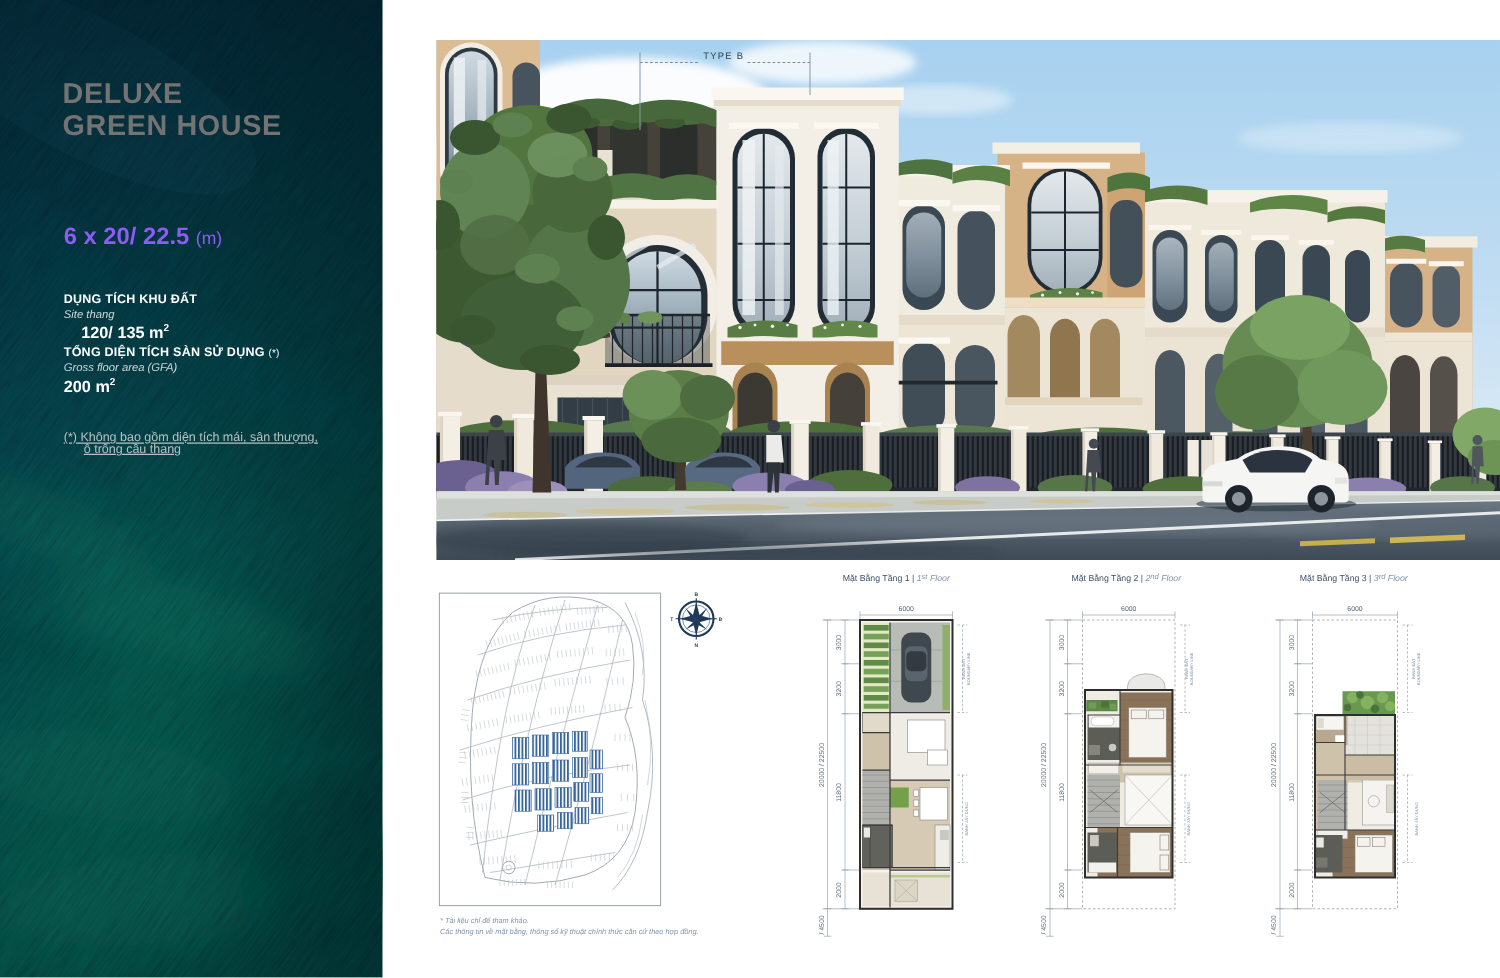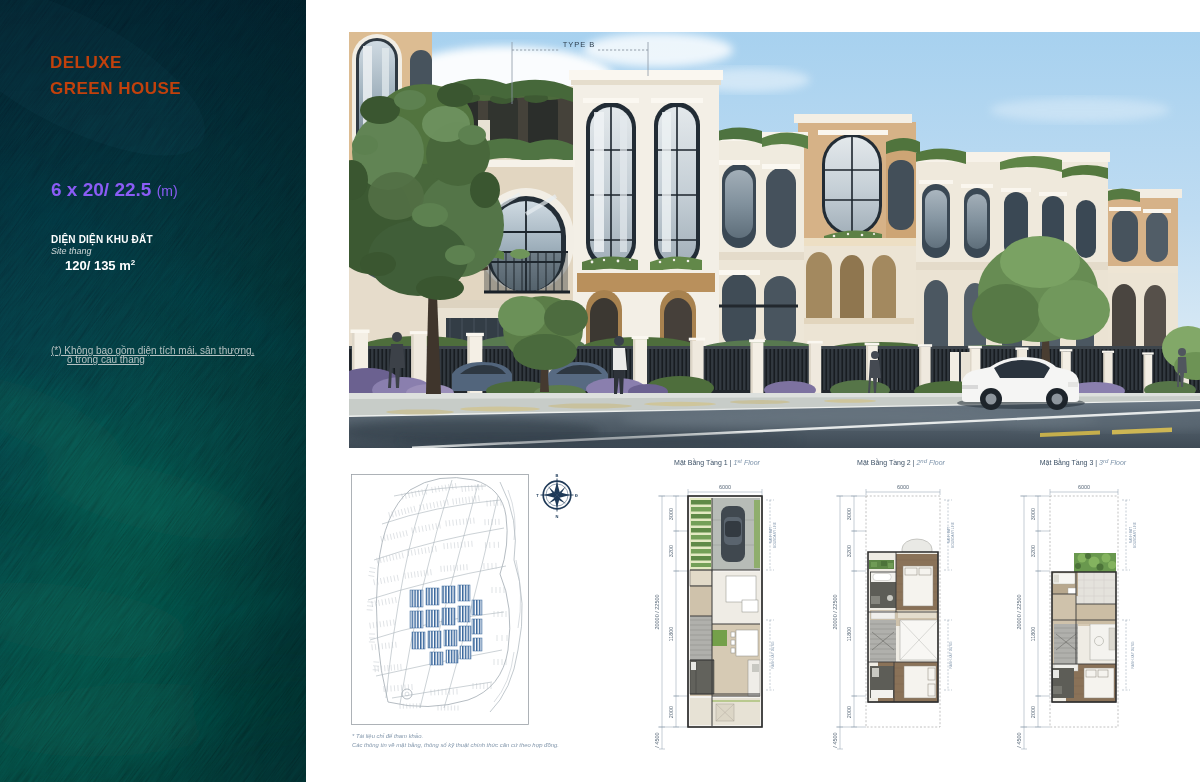--- a/index.html
+++ b/index.html
@@ -73,30 +73,35 @@
     <rect x="-260" y="-260" width="840" height="1320" fill="#0a5a48" filter="url(#ft)" opacity="0.55"></rect>
   </g>
   <g transform="rotate(-18 153 391)">
     <rect x="-260" y="-260" width="840" height="1320" fill="#000000" filter="url(#fd)" opacity="0.5"></rect>
   </g>
   <rect width="306" height="782" fill="url(#dtop)"></rect>
   <rect width="306" height="782" fill="url(#dright)"></rect>
 </svg>
 </div>
 
-<div class="abs" style="left:50px;top:50px;color:#c2410c;font-weight:bold;font-size:17px;line-height:25.5px;letter-spacing:0.5px;">DELUXE<br>GREEN&nbsp;HOUSE</div>
+<div class="abs" style="left:50px;top:62px;color:#737373;font-weight:bold;font-size:23px;line-height:25.5px;letter-spacing:0.5px;">DELUXE<br>GREEN&nbsp;HOUSE</div>
 
 <div class="abs" style="left:51px;top:179px;color:#8b5cf6;font-weight:bold;font-size:19px;">6 x 20/ 22.5 <span style="font-weight:normal;font-size:14px;">(m)</span></div>
 
 <div class="abs" style="left:51px;top:234px;color:#ffffff;">
-  <div style="font-weight:bold;font-size:10px;letter-spacing:0.2px;">DIỆN DIỆN KHU ĐẤT</div>
+  <div style="font-weight:bold;font-size:10px;letter-spacing:0.2px;">DỤNG TÍCH KHU ĐẤT</div>
   <div style="font-style:italic;font-size:9px;color:#cfd8d8;margin-top:1px;">Site thang</div>
   <div style="font-weight:bold;font-size:13px;margin-top:2px;margin-left:14px;">120/ 135 m<sup style="font-size:8px;">2</sup></div>
 </div>
 
+<div class="abs" style="left:51px;top:277px;color:#ffffff;">
+  <div style="font-weight:bold;font-size:10px;letter-spacing:0.2px;">TỔNG DIỆN TÍCH SÀN SỬ DỤNG <span style="font-weight:normal;font-size:8px;">(*)</span></div>
+  <div style="font-style:italic;font-size:9px;color:#cfd8d8;margin-top:1px;">Gross floor area (GFA)</div>
+  <div style="font-weight:bold;font-size:13px;margin-top:2px;">200 m<sup style="font-size:8px;">2</sup></div>
+</div>
 
 <div class="abs" style="left:51px;top:346px;color:#b6c2c2;font-size:10px;line-height:9px;text-decoration:underline;">(*) Không bao gồm diện tích mái, sân thượng,<br><span style="margin-left:16px;">ô trống cầu thang</span></div>
 
 <div class="abs" style="left:349px;top:32px;width:851px;height:456px;">
 <svg width="851" height="416" viewBox="349 32 851 416">
 <defs>
   <linearGradient id="sky" x1="0" y1="0" x2="0" y2="1">
     <stop offset="0" stop-color="#a7d1ef"></stop>
     <stop offset="0.45" stop-color="#bfdcf2"></stop>
     <stop offset="0.8" stop-color="#dcebf5"></stop>

